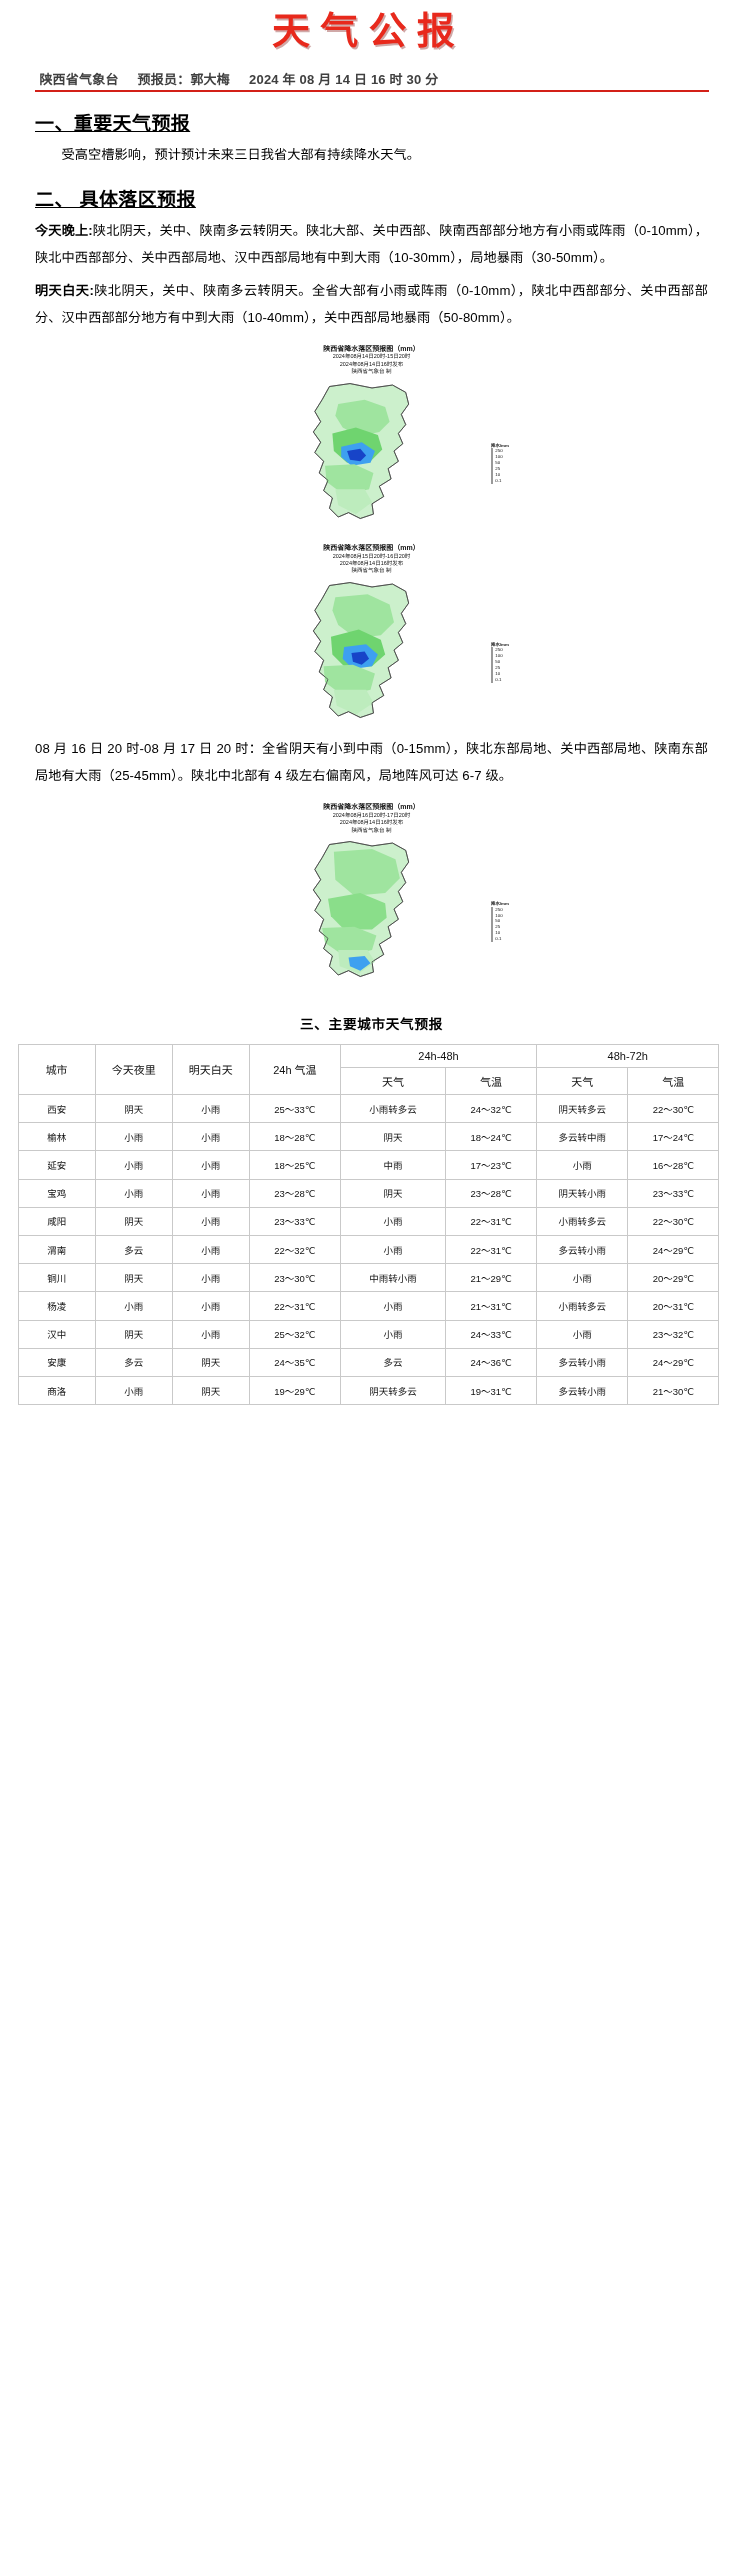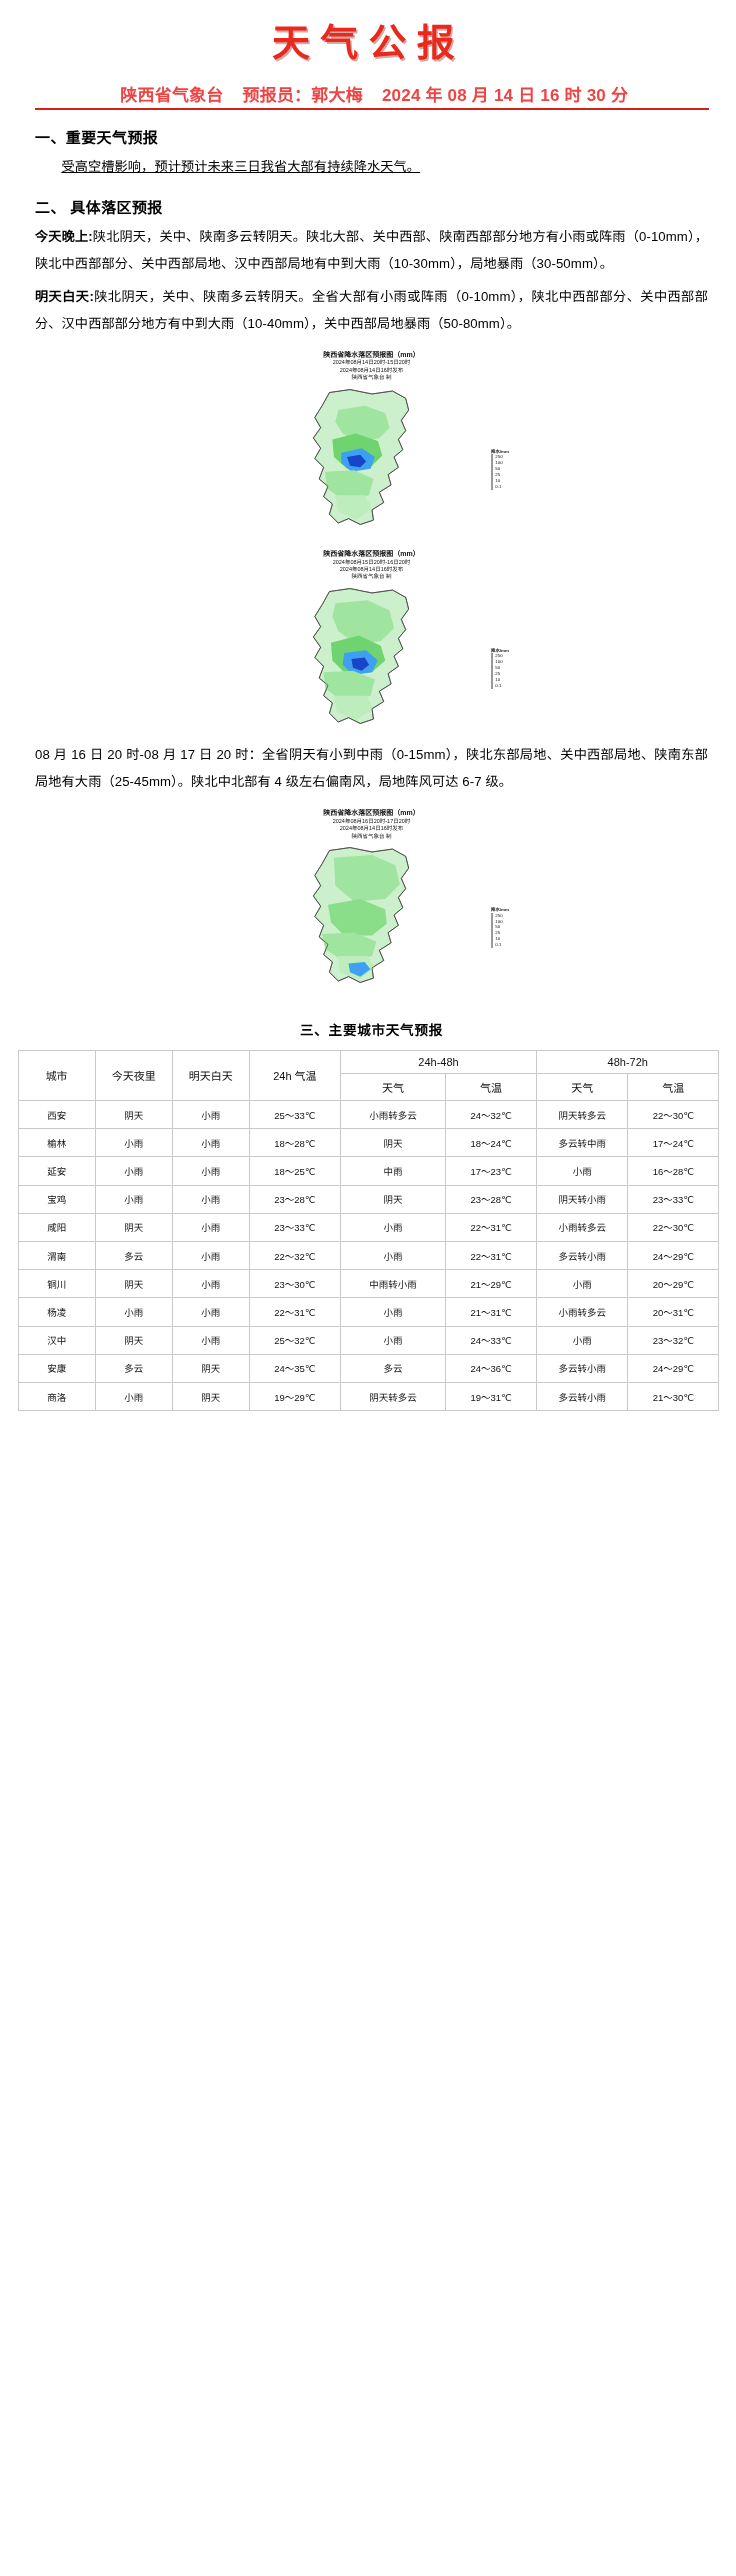--- a/index.html
+++ b/index.html
@@ -29,58 +29,58 @@
     padding-bottom: 4.4px;
   }
   .masthead-title {
     display: inline-block;
     font-size: 38px;
     font-weight: bold;
     letter-spacing: 10.3px;
     color: #e8291c;
     text-shadow: 1.5px 1.5px 0 rgba(120,10,5,0.35);
     line-height: 1.15;
-    margin-top: 12px;
   }
 
   .byline-wrap {
     margin: 10.3px 28px 0 35px;
     border-bottom: 2.2px solid #d32018;
     padding-bottom: 2.2px;
   }
   .byline {
-    font-size: 17px;
+    font-size: 13px;
     font-weight: bold;
-    color: #ef4444;
+    color: #404040;
     white-space: nowrap;
-    text-align: center;
+    text-align: left;
     padding-left: 4.4px;
     letter-spacing: 0.2px;
   }
   .byline .sp-wide { display:inline-block; width: 19px; }
 
   
   .content {
     padding: 0 29px 0 35px;
   }
   h2.section-head {
-    font-size: 15px;
+    font-size: 19px;
     font-weight: bold;
     margin: 16px 0 4.4px 0;
     letter-spacing: 0.4px;
+    text-decoration: underline;
   }
   p.para {
     font-size: 13.2px;
     line-height: 2.05;
     margin: 5.9px 0 4.4px 0;
     text-align: justify;
     text-indent: 0;
     letter-spacing: 0.1px;
   }
-  p.para.indent { text-indent: 26.4px; text-decoration: underline; }
+  p.para.indent { text-indent: 26.4px; }
   p.para b { font-weight: bold; }
   .lead-bold { font-weight: bold; }
 
   
   figure.map-figure {
     margin: 10.3px 0 4.4px 0;
     text-align: center;
   }
   .map-card {
     display: inline-block;

